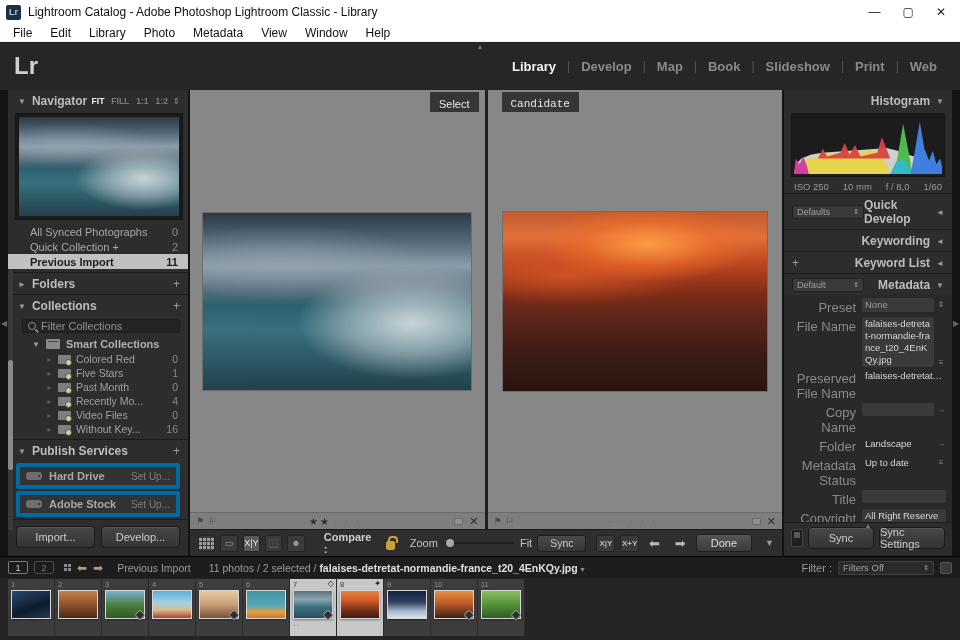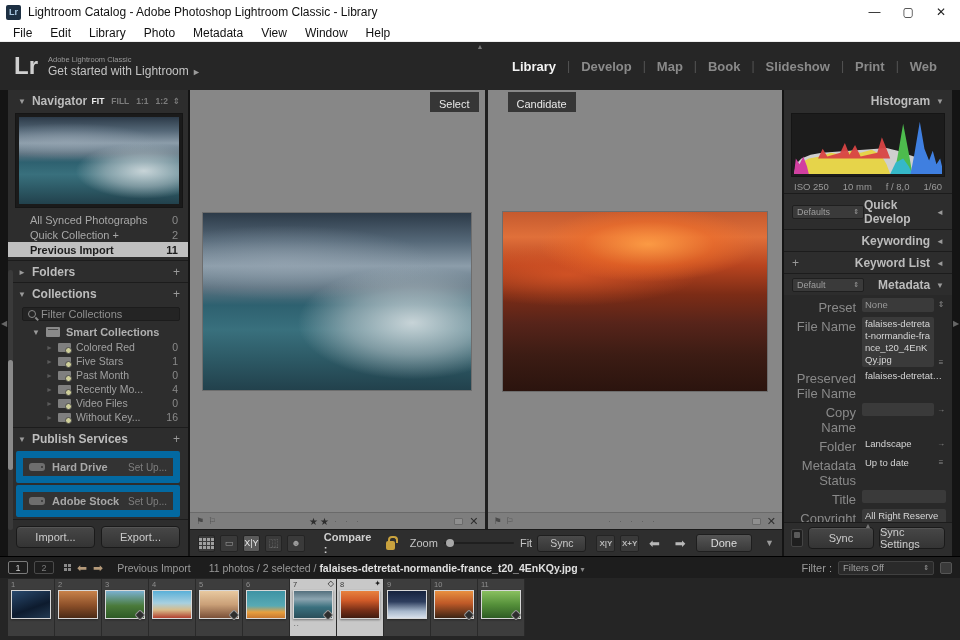--- a/index.html
+++ b/index.html
@@ -63,35 +63,35 @@
   .mag-icon::after { content:""; position:absolute; width:4px; height:1.5px; background:#8a8a8a; transform:rotate(45deg); left:6px; top:7px; }
   .group-row { display:flex; align-items:center; gap:6px; padding:2px 10px 2px 24px; color:#b0b0b0; font-size:11px; font-weight:bold; }
   .group-row .tri { font-size:8px; color:#9a9a9a; }
   .coll-icon { width:14px; height:10px; background:#8a8a8a; border-radius:1px; position:relative; flex:none; }
   .coll-icon::before { content:""; position:absolute; top:2px; left:2px; right:2px; height:1px; background:#4a4a4a; }
   .sc-row { display:flex; align-items:center; gap:5px; padding:1px 10px 1px 38px; height:14px; color:#a0a0a0; font-size:10.5px; }
   .sc-row .tri { font-size:7px; color:#5a5a5a; }
   .sc-icon { width:13px; height:9px; background:#7f7f7f; border-radius:1px; position:relative; flex:none; }
   .sc-icon::after { content:""; position:absolute; right:-1px; bottom:-2px; width:5px; height:5px; background:#cfcf9a; border-radius:50%; border:1px solid #4a4a4a; }
   .sc-row .cnt { margin-left:auto; color:#8a8a8a; }
-  .pub-row { display:flex; align-items:center; gap:7px; margin:2px 8px; padding:3px 6px; background:#333; border:7px solid #0369a1; border-radius:2px; color:#a8a8a8; font-weight:bold; font-size:11px; }
+  .pub-row { display:flex; align-items:center; gap:7px; margin:2px 8px; padding:3px 6px; background:#333; border:4px solid #0369a1; border-radius:2px; color:#a8a8a8; font-weight:bold; font-size:11px; }
   .pub-row .setup { margin-left:auto; color:#7e7e7e; font-weight:normal; font-size:10px; }
   .drive-icon { width:16px; height:8px; background:#6e6e6e; border-radius:3px; position:relative; flex:none; }
   .drive-icon::after { content:""; position:absolute; right:2px; top:3px; width:2px; height:2px; background:#333; border-radius:50%; }
   .impexp { margin-top:auto; display:flex; gap:6px; padding:6px 8px 8px 8px; border-top:1px solid #1c1c1c; }
   .btn { flex:1; height:22px; background:linear-gradient(#474747,#343434); border:1px solid #1a1a1a; border-radius:4px; color:#cccccc; font-size:11px; display:flex; align-items:center; justify-content:center; box-shadow:inset 0 1px 0 rgba(255,255,255,.08); }
 
   
   .center-col { flex:1; display:flex; flex-direction:column; min-width:0; }
   .compare-area { flex:1; background:#878787; display:flex; position:relative; border-bottom:1px solid #1a1a1a; }
   .pane { flex:1; position:relative; display:flex; flex-direction:column; }
   .pane.left { border-right:3px solid #1f1f1f; }
   .pane-label { position:absolute; top:2px; background:rgba(40,40,40,.85); color:#e8e8e8; font-size:11px; padding:6px 9px 2px; }
   .pane.left .pane-label { right:6px; }
-  .pane.right .pane-label { left:20px; }
+  .pane.right .pane-label { left:14px;font-family:Liberation Mono, monospace; }
   .pane-photo-wrap { flex:1; display:flex; align-items:center; justify-content:center; }
   .pane-photo { width:268px; height:177px; box-shadow:0 0 0 1px rgba(60,60,60,.35); }
   .pane-bar { height:17px; background:#7e7e7e; border-top:1px solid #6a6a6a; display:flex; align-items:center; padding:0 6px; gap:4px; color:#3a3a3a; }
   .flag { font-size:9px; color:#4a4a4a; }
   .pane-bar .stars { margin:0 auto; font-size:10px; color:#2e2e2e; letter-spacing:2px; display:flex; gap:3px; align-items:center; }
   .pane-bar .dots { color:#5f5f5f; font-size:9px; letter-spacing:3px; }
   .pane-bar .mini-badge { width:9px; height:7px; background:#8f8f8f; border:1px solid #6a6a6a; border-radius:1px; }
   .pane-bar .close-x { font-size:11px; font-weight:bold; color:#2e2e2e; margin-left:2px; }
 
   
@@ -186,24 +186,20 @@
       <span class="mi">Photo</span>
       <span class="mi">Metadata</span>
       <span class="mi">View</span>
       <span class="mi">Window</span>
       <span class="mi">Help</span>
   </div>
 
   <div class="appheader">
     <span class="collapse-top">▲</span>
     <div class="lr-logo">Lr</div>
-    <div class="brand">
-      <small>Adobe Lightroom Classic</small>
-      <div class="tagline"><span>Get started with Lightroom</span> <span class="arr">►</span></div>
-    </div>
     <div class="modules">
       <span class="mod active">Library</span>
         <span class="sep">|</span>
         <span class="mod">Develop</span>
         <span class="sep">|</span>
         <span class="mod">Map</span>
         <span class="sep">|</span>
         <span class="mod">Book</span>
         <span class="sep">|</span>
         <span class="mod">Slideshow</span>
@@ -338,21 +334,21 @@
           <div class="pub-row">
             <span class="drive-icon st-hide"></span>
             <span>Adobe Stock</span>
             <span class="setup">Set Up...</span>
           </div>
 
       </div>
 
       <div class="impexp">
         <div class="btn">Import...</div>
-        <div class="btn">Export...</div>
+        <div class="btn">Develop...</div>
       </div>
     </div>
 
     <div class="center-col">
       <div class="compare-area">
         <div class="pane left">
           <div class="pane-label">Select</div>
           <div class="pane-photo-wrap">
             <div class="pane-photo photo-cliffs"></div>
           </div>

